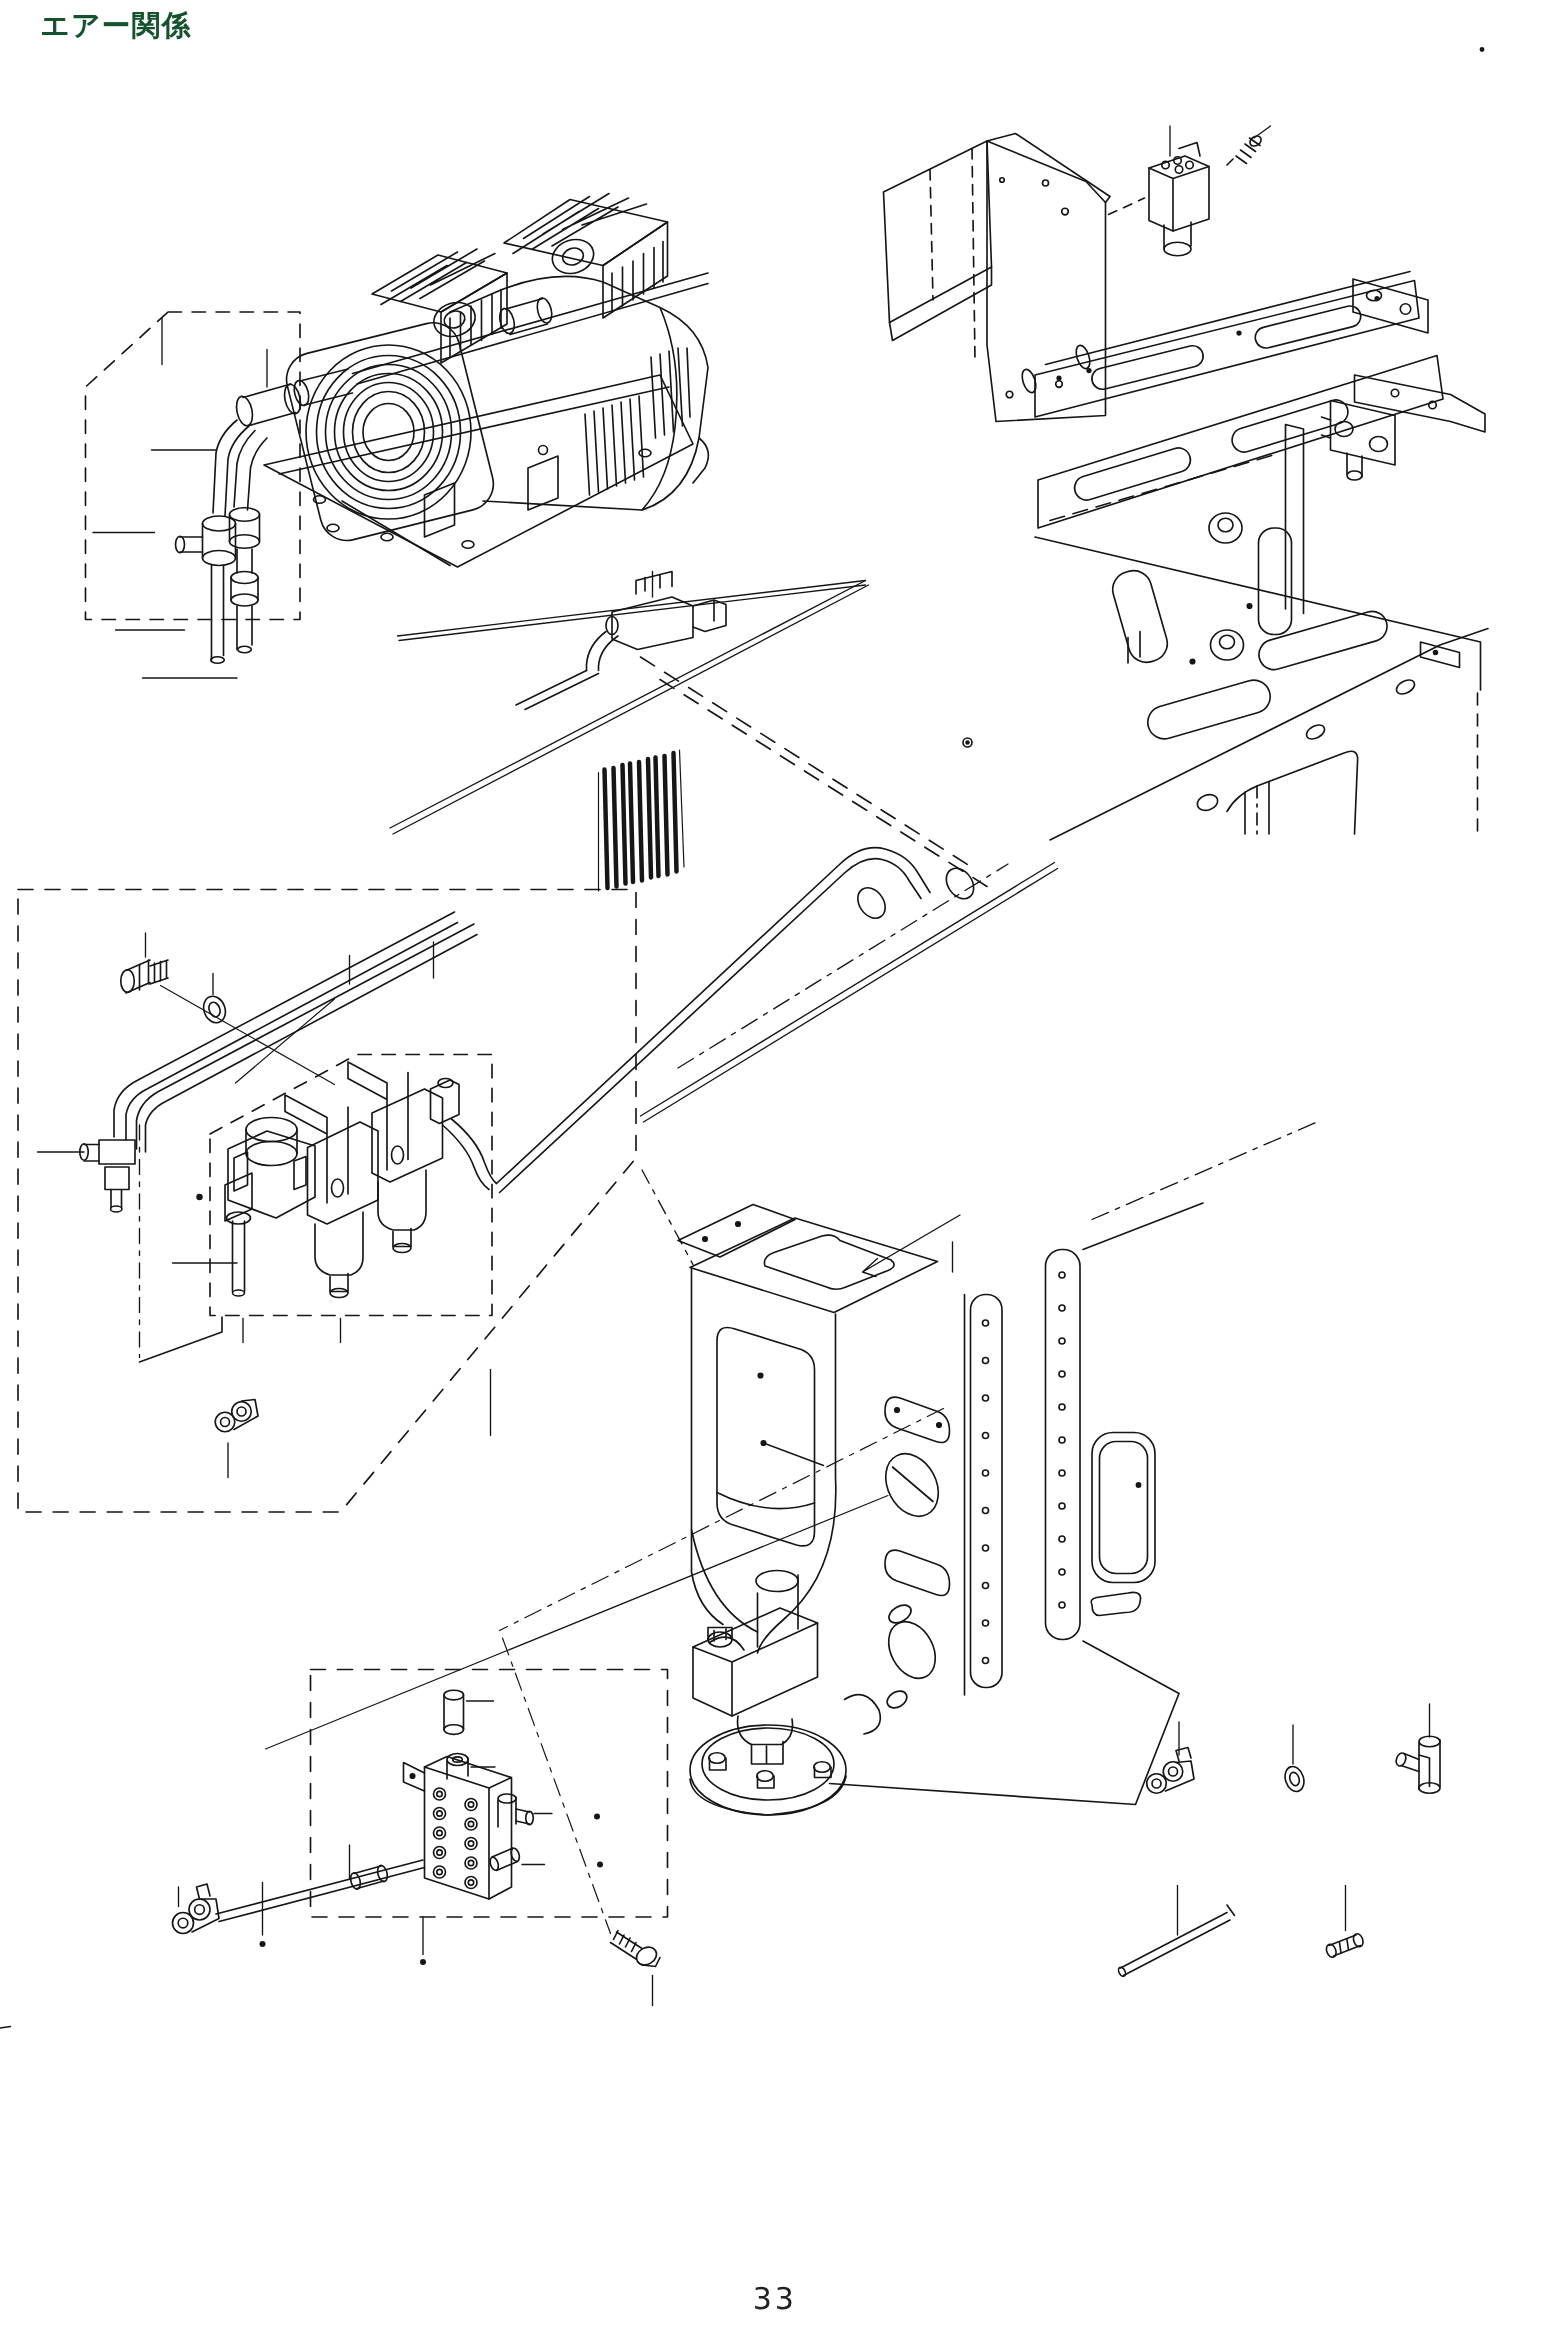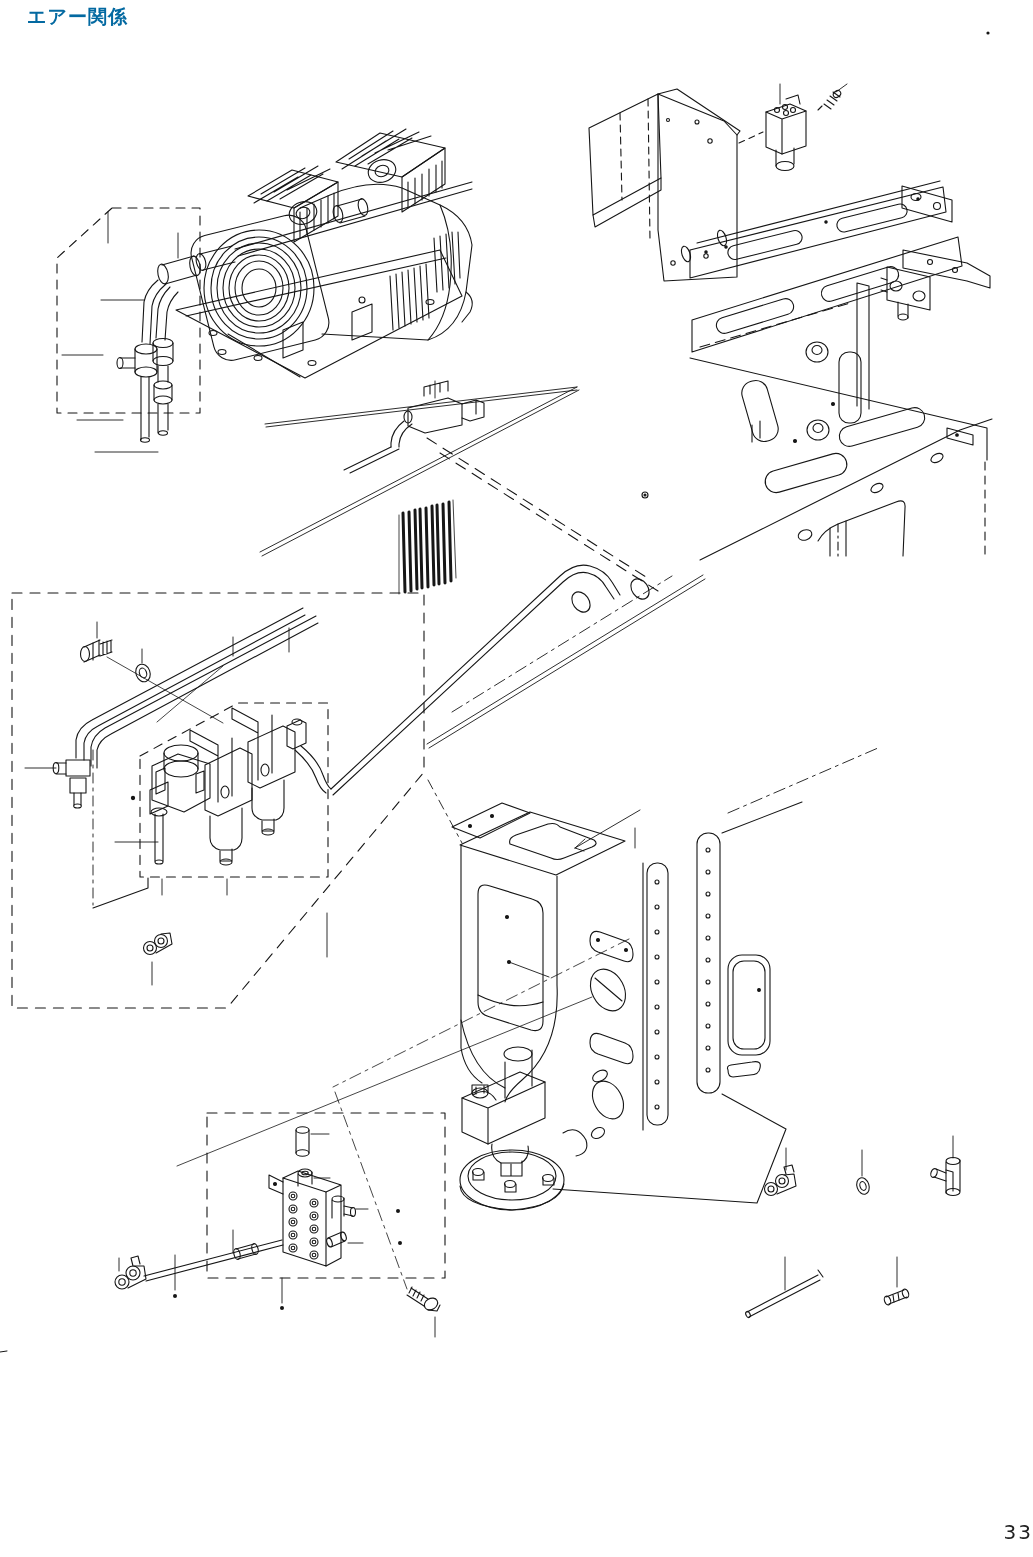--- a/index.html
+++ b/index.html
@@ -1,18 +1,18 @@
 <!DOCTYPE html>
 <html><head>
 <meta charset="utf-8">
 <style>
   html,body{margin:0;padding:0;background:#ffffff;}
   body{width:1033px;height:1557px;position:relative;font-family:"DejaVu Sans","Liberation Sans",sans-serif;overflow:hidden;}
-  .page-title{position:absolute;left:27px;top:4px;font-size:19px;font-weight:600;letter-spacing:1px;color:#0369a1;}
-  .page-number{position:absolute;left:0;top:1520px;width:1033px;text-align:right;font-size:20px;color:#222;letter-spacing:2px;}
+  .page-title{position:absolute;left:27px;top:4px;font-size:19px;font-weight:600;letter-spacing:1px;color:#14532d;}
+  .page-number{position:absolute;left:0;top:1520px;width:1033px;text-align:center;font-size:20px;color:#222;letter-spacing:2px;}
   svg{position:absolute;left:0;top:0;}
 </style>
 </head>
 <body>
 
 <div class="page-title">エアー関係</div>
 <div class="page-number">33</div>
 
 <svg width="1033" height="1557" viewBox="0 0 1033 1557" xmlns="http://www.w3.org/2000/svg">
 <g stroke="#161616" fill="none" stroke-width="1.1" stroke-linecap="round" stroke-linejoin="round">

